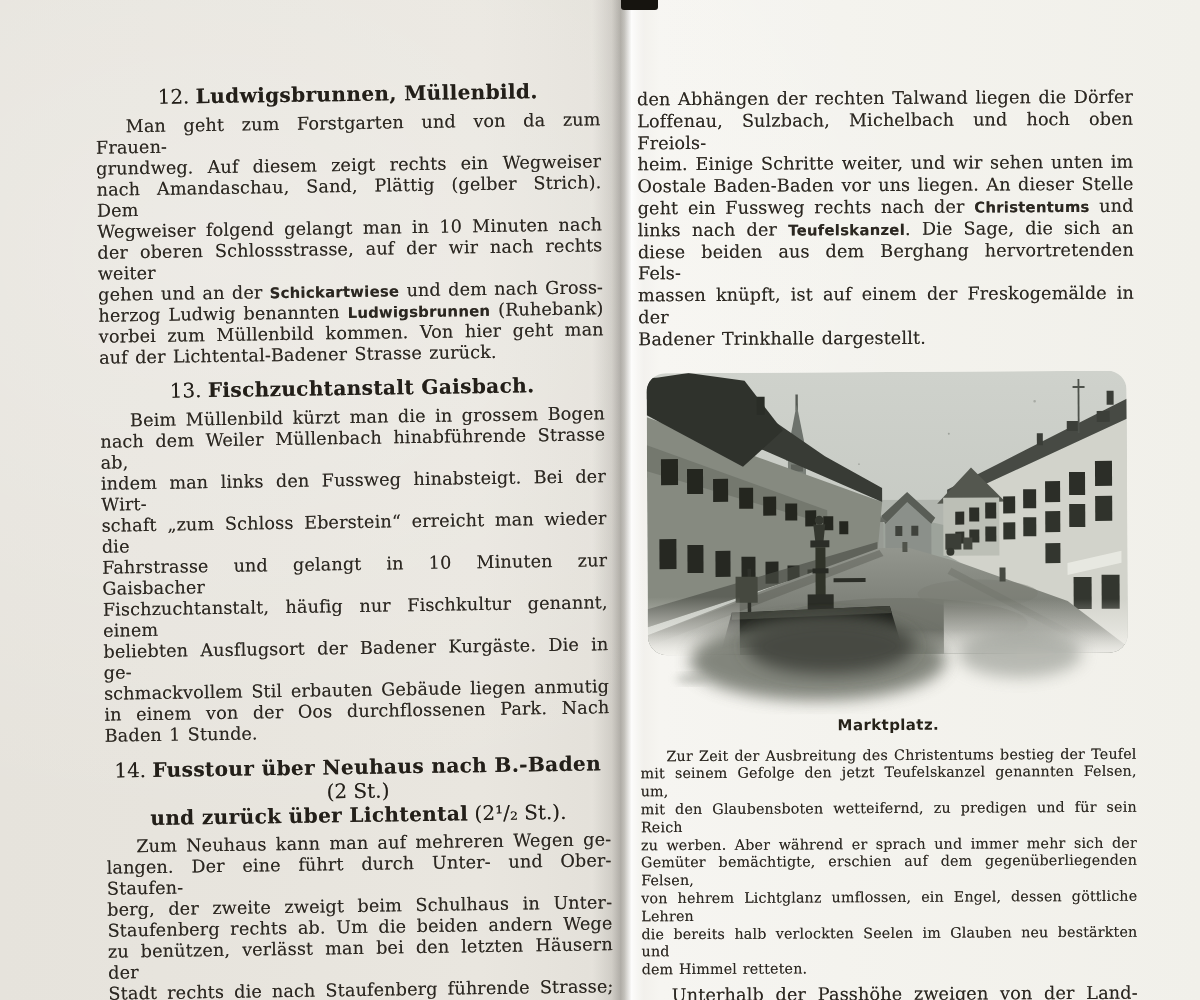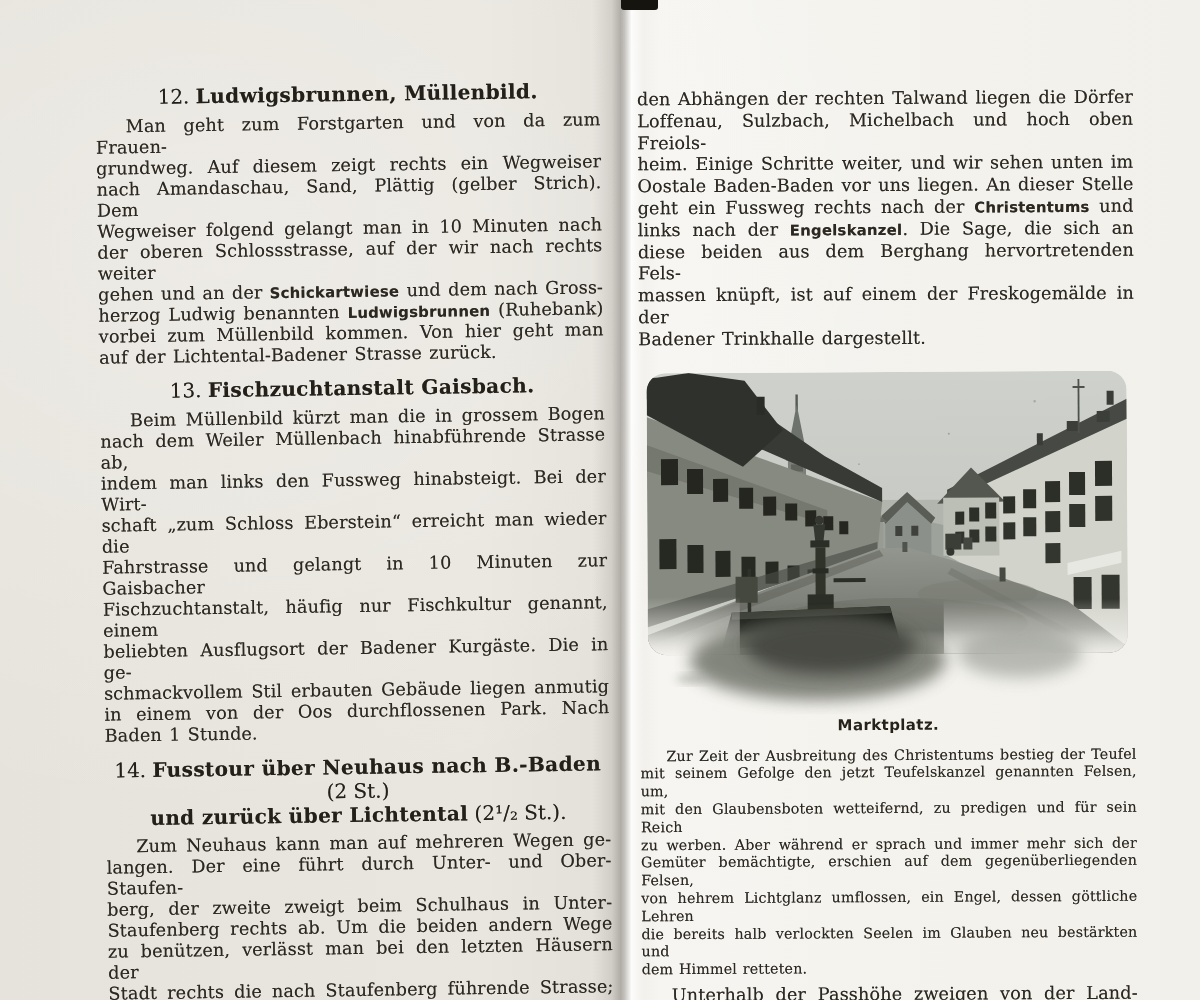--- a/index.html
+++ b/index.html
@@ -125,21 +125,21 @@
 
   </div>
 
   <div class="page page-right">
     <div class="para">
         <div class="line">den Abhängen der rechten Talwand liegen die Dörfer</div>
         <div class="line">Loffenau, Sulzbach, Michelbach und hoch oben Freiols-</div>
         <div class="line">heim. Einige Schritte weiter, und wir sehen unten im</div>
         <div class="line">Oostale Baden-Baden vor uns liegen. An dieser Stelle</div>
         <div class="line">geht ein Fussweg rechts nach der <b>Christentums</b> und</div>
-        <div class="line">links nach der <b>Engelskanzel</b>. Die Sage, die sich an</div>
+        <div class="line">links nach der <b>Teufelskanzel</b>. Die Sage, die sich an</div>
         <div class="line">diese beiden aus dem Berghang hervortretenden Fels-</div>
         <div class="line">massen knüpft, ist auf einem der Freskogemälde in der</div>
         <div class="line">Badener Trinkhalle dargestellt.</div>
       </div>
 
     <div class="photo-wrap">
       <svg width="480" height="342" viewBox="0 0 480 342">
         <defs>
           <clipPath id="pc">
               <rect x="0" y="0" width="480" height="282" rx="19" ry="19"></rect>

